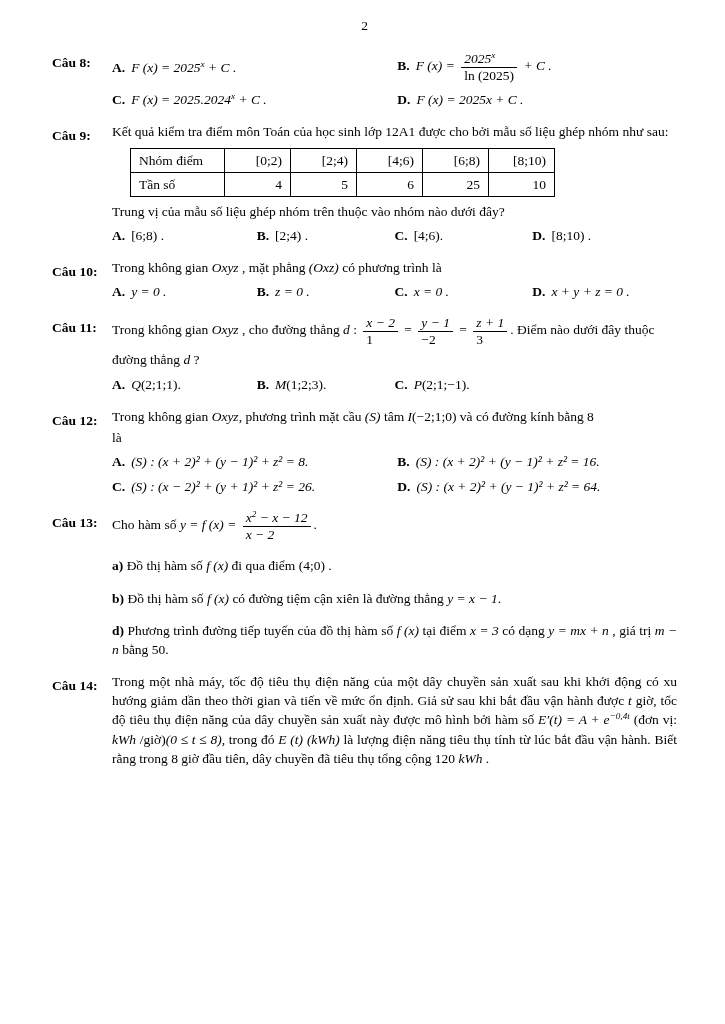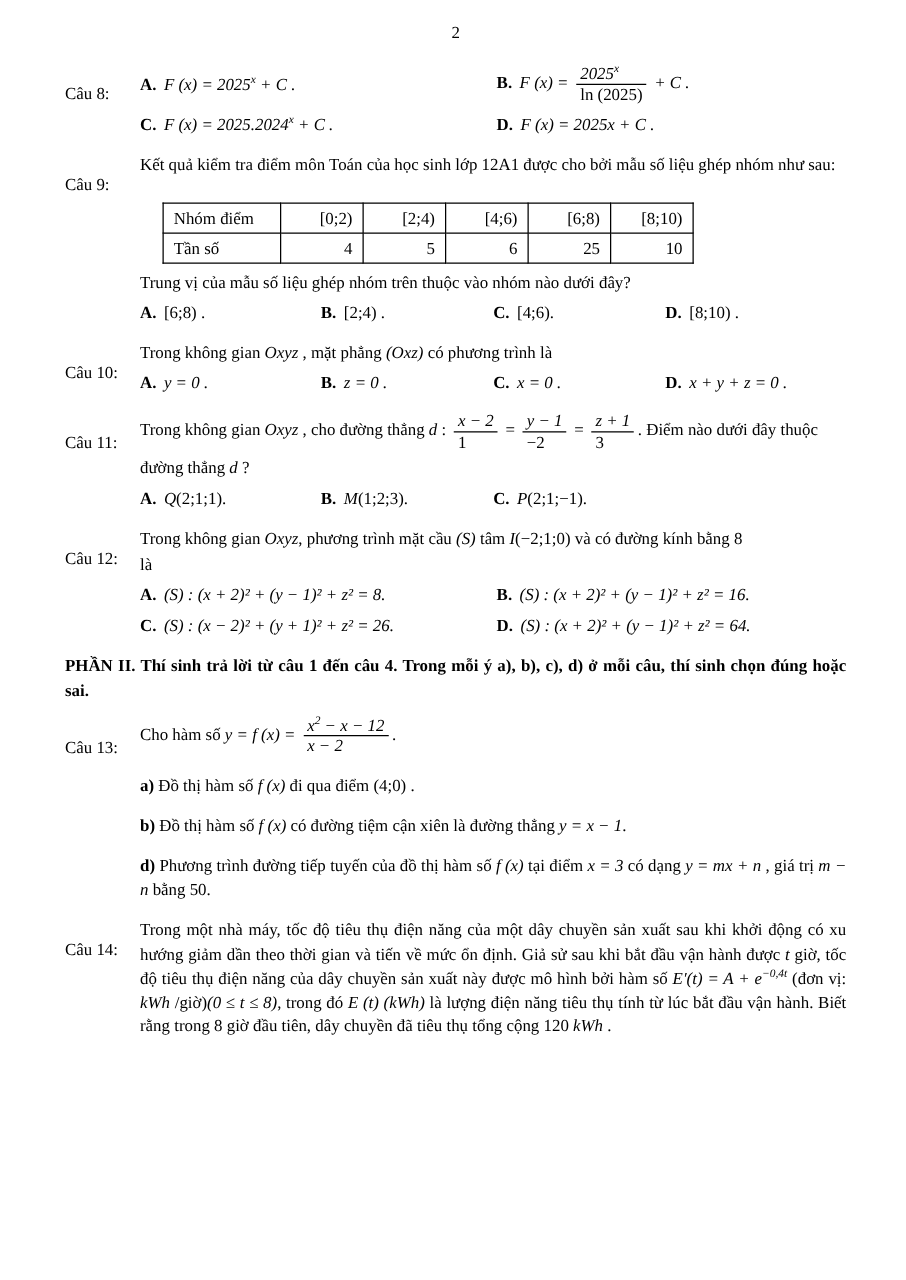--- a/index.html
+++ b/index.html
@@ -6,35 +6,35 @@
   html, body { margin: 0; padding: 0; background: #ffffff; }
   .page {
     width: 725px; height: 1024px; overflow: hidden;
     padding: 16px 48px 20px 52px;
     font-family: "Liberation Serif", "DejaVu Serif", serif;
     font-size: 13.5px; line-height: 1.42; color: #000;
     background: #fff;
   }
   .pageno { text-align: center; margin-bottom: 14px; }
   .q { position: relative; padding-left: 60px; margin-bottom: 12px; }
-  .qlabel { position: absolute; left: 0; top: 16px; font-weight: normal; white-space: nowrap; }
+  .qlabel { position: absolute; left: 0; top: 4px; font-weight: bold; white-space: nowrap; }
   .qbody { text-align: justify; }
   .qline { margin-top: 2px; }
   .i { font-style: italic; }
   .b { font-weight: bold; }
   .sup { font-size: 0.68em; vertical-align: super; font-style: italic; line-height: 0; }
   .frac { display: inline-flex; flex-direction: column; vertical-align: middle; margin: 1px 3px; line-height: 1.15; }
   .fnum { border-bottom: 1px solid #000; padding: 0 3px; }
   .fden { padding: 0 3px; }
   .opts { margin-top: 4px; }
   .opts4 { display: grid; grid-template-columns: 1.05fr 1fr 1fr 1.05fr; }
   .opts2 { display: grid; grid-template-columns: 1.02fr 1fr; row-gap: 4px; align-items: center; }
   .opt { padding: 1px 0; white-space: nowrap; }
   .olet { font-weight: bold; margin-right: 6px; }
-  .tbl { border-collapse: collapse; margin: 20px 0 5px 18px; }
+  .tbl { border-collapse: collapse; margin: 6px 0 5px 18px; }
   .tbl td { border: 1px solid #000; padding: 2px 8px; text-align: right; min-width: 66px; height: 22px; }
   .tbl td:first-child { text-align: left; min-width: 94px; }
   .part2 { font-weight: bold; margin: 2px 0 10px 0; text-align: justify; }
   .item { margin: 13px 0; text-align: justify; }
 </style>
 </head>
 <body>
 
 <div class="page">
 
@@ -121,21 +121,20 @@
     <div class="qbody"><span>Trong không gian </span><span class="i">Oxyz</span><span>,  phương trình mặt cầu </span><span class="i">(S)</span><span>  tâm </span><span class="i">I</span><span>(−2;1;0)</span><span>  và có đường kính bằng  8</span></div>
     <div class="qline"><span>là</span></div>
     <div class="opts opts2">
       <div class="opt"><span class="olet">A.</span><span><span class="i">(S) : (x + 2)² + (y − 1)² + z² = 8.</span></span></div>
       <div class="opt"><span class="olet">B.</span><span><span class="i">(S) : (x + 2)² + (y − 1)² + z² = 16.</span></span></div>
       <div class="opt"><span class="olet">C.</span><span><span class="i">(S) : (x − 2)² + (y + 1)² + z² = 26.</span></span></div>
       <div class="opt"><span class="olet">D.</span><span><span class="i">(S) : (x + 2)² + (y − 1)² + z² = 64.</span></span></div>
     </div>
   </div>
 
-  <div class="part2">PHẦN II. Thí sinh trả lời từ câu 1 đến câu 4. Trong mỗi ý a), b), c), d) ở mỗi câu, thí sinh chọn đúng hoặc sai.</div>
 
   <div class="q">
     <span class="qlabel">Câu 13:</span>
     <div class="qbody"><span>Cho hàm số </span><span class="i">y = f (x) = </span><span class="frac">
           <span class="fnum"><span class="i">x</span><span class="sup">2</span><span class="i"> − x − 12</span></span>
           <span class="fden"><span class="i">x − 2</span></span>
         </span><span>.</span></div>
     <div class="item"><span class="b">a) </span><span>Đồ thị hàm số </span><span class="i">f (x)</span><span> đi qua điểm </span><span>(4;0)</span><span> .</span></div>
     <div class="item"><span class="b">b) </span><span>Đồ thị hàm số </span><span class="i">f (x)</span><span> có đường tiệm cận xiên là đường thẳng </span><span class="i">y = x − 1</span><span>.</span></div>
     <div class="item"><span class="b">d) </span><span>Phương trình đường tiếp tuyến của đồ thị hàm số </span><span class="i">f (x)</span><span> tại điểm </span><span class="i">x = 3</span><span> có dạng </span><span class="i">y = mx + n</span><span> , giá trị </span><span class="i">m − n</span><span> bằng 50.</span></div>

